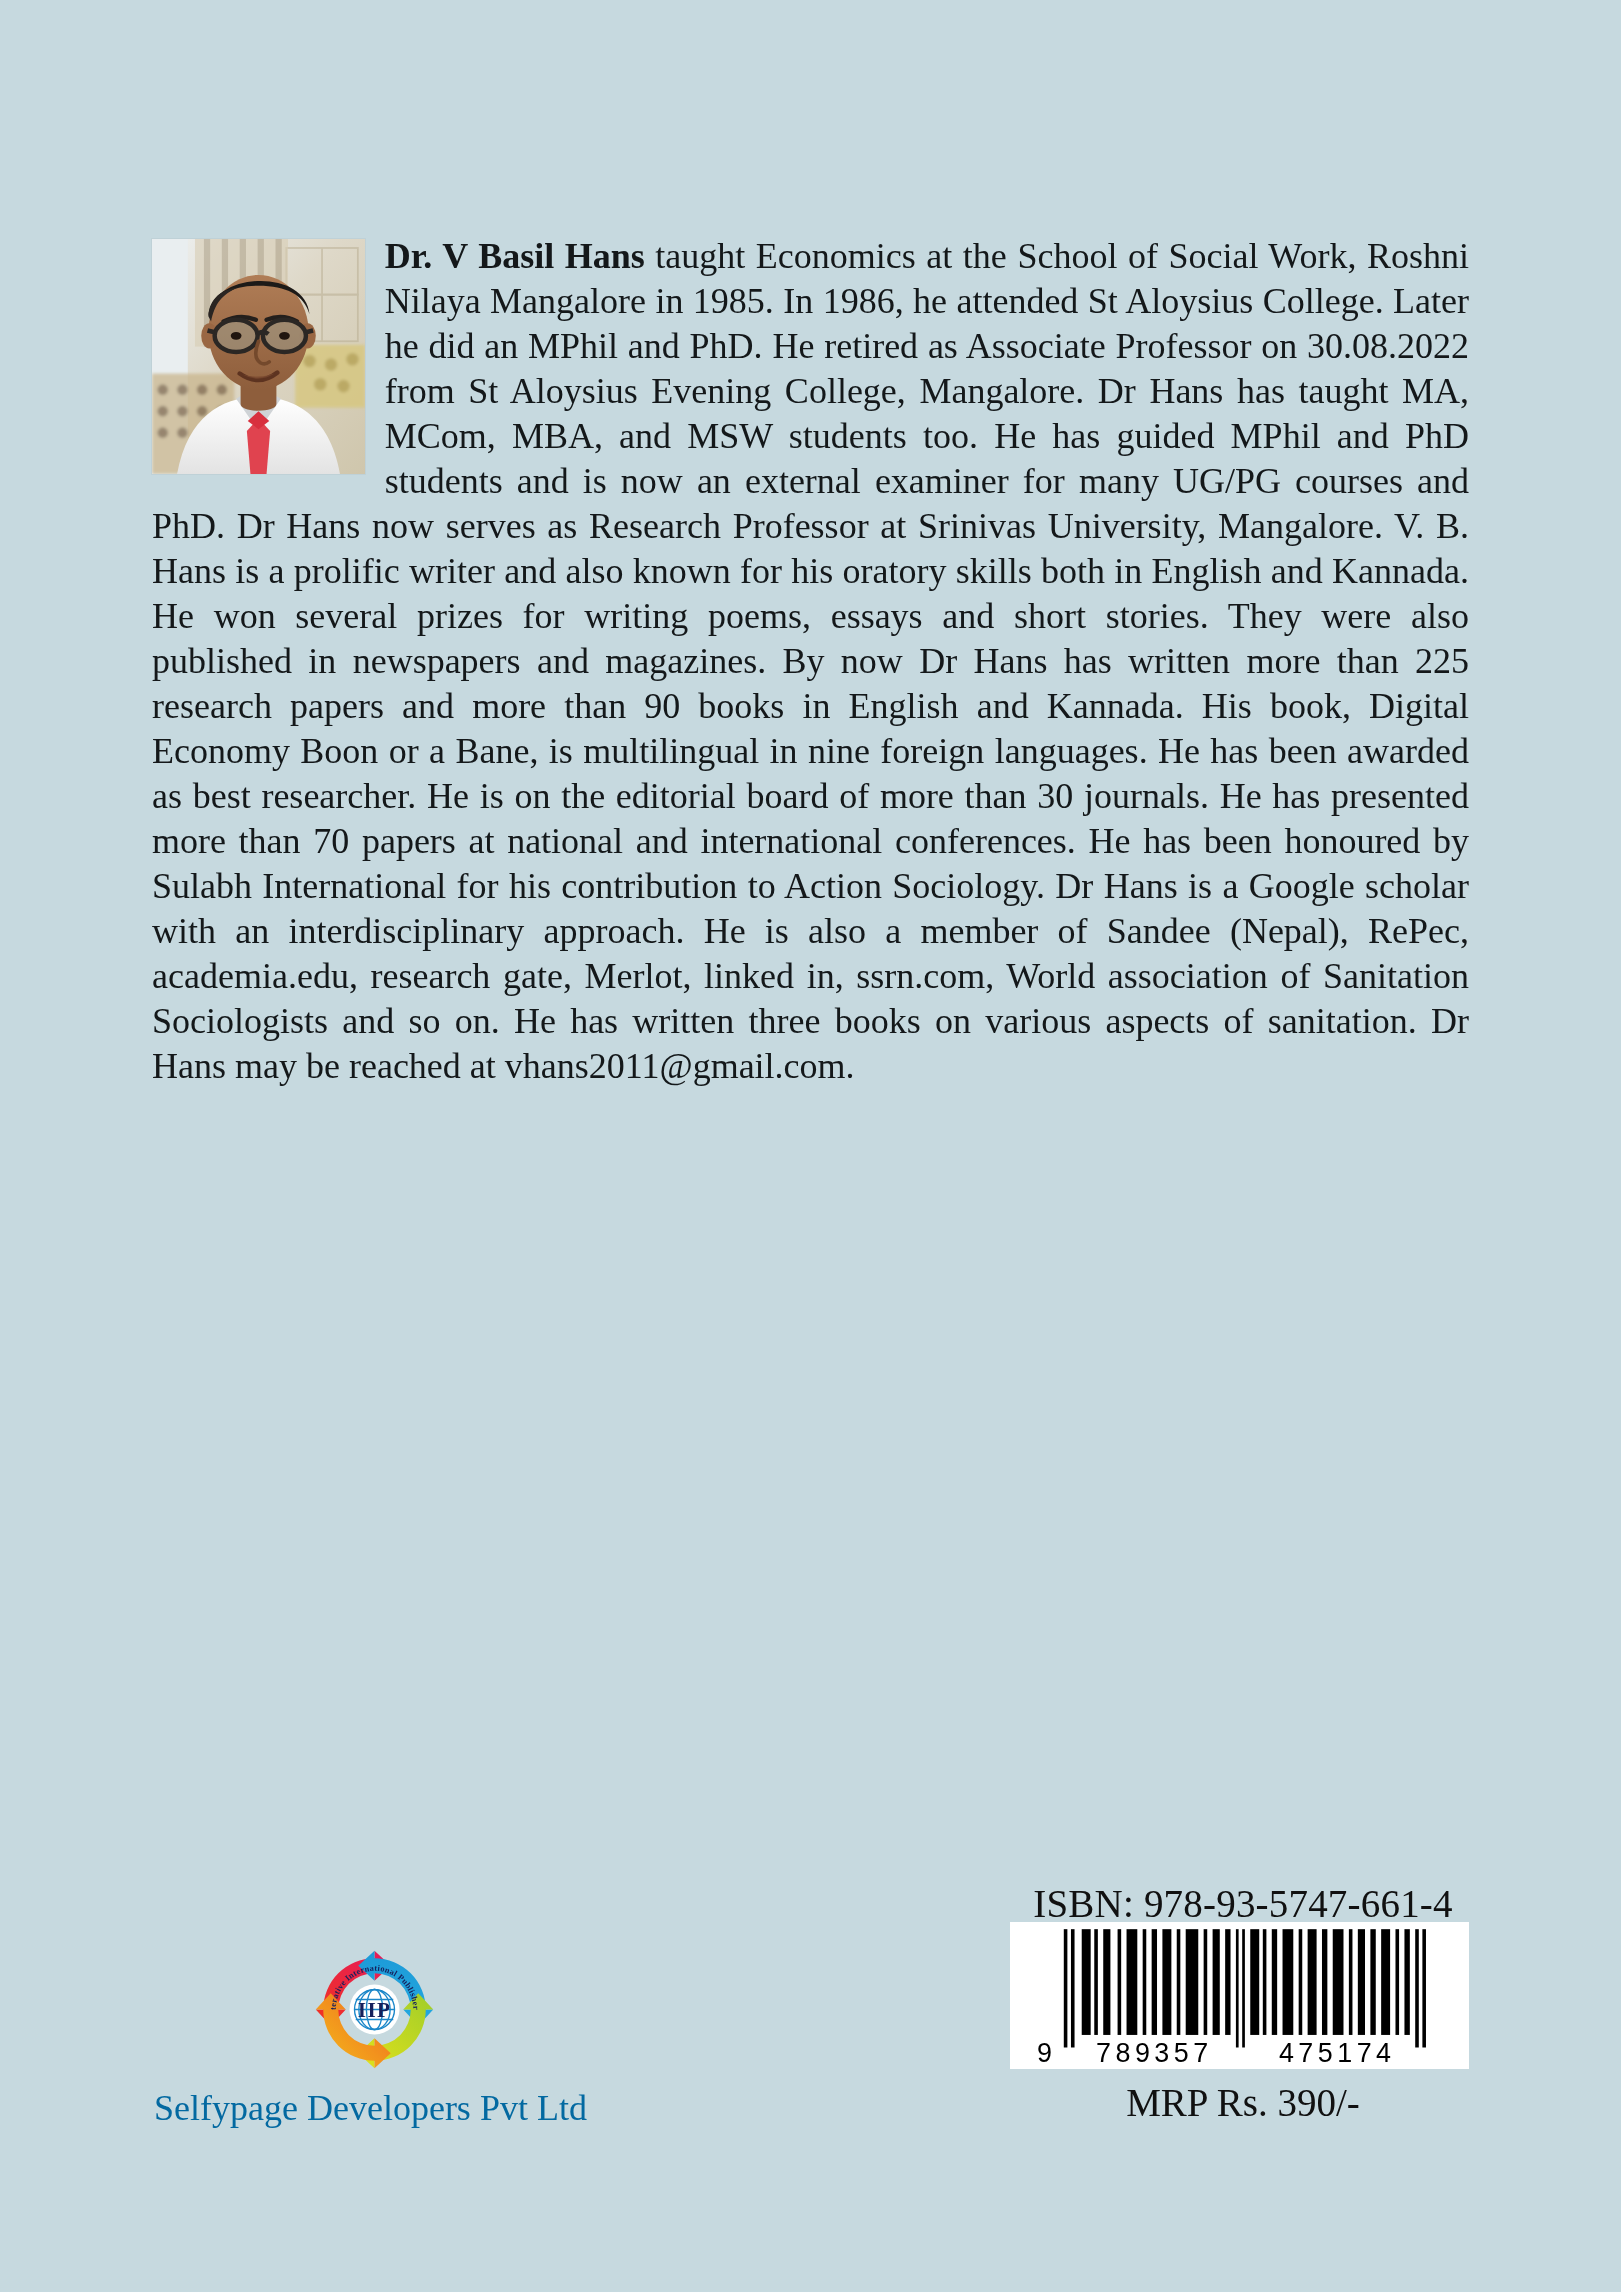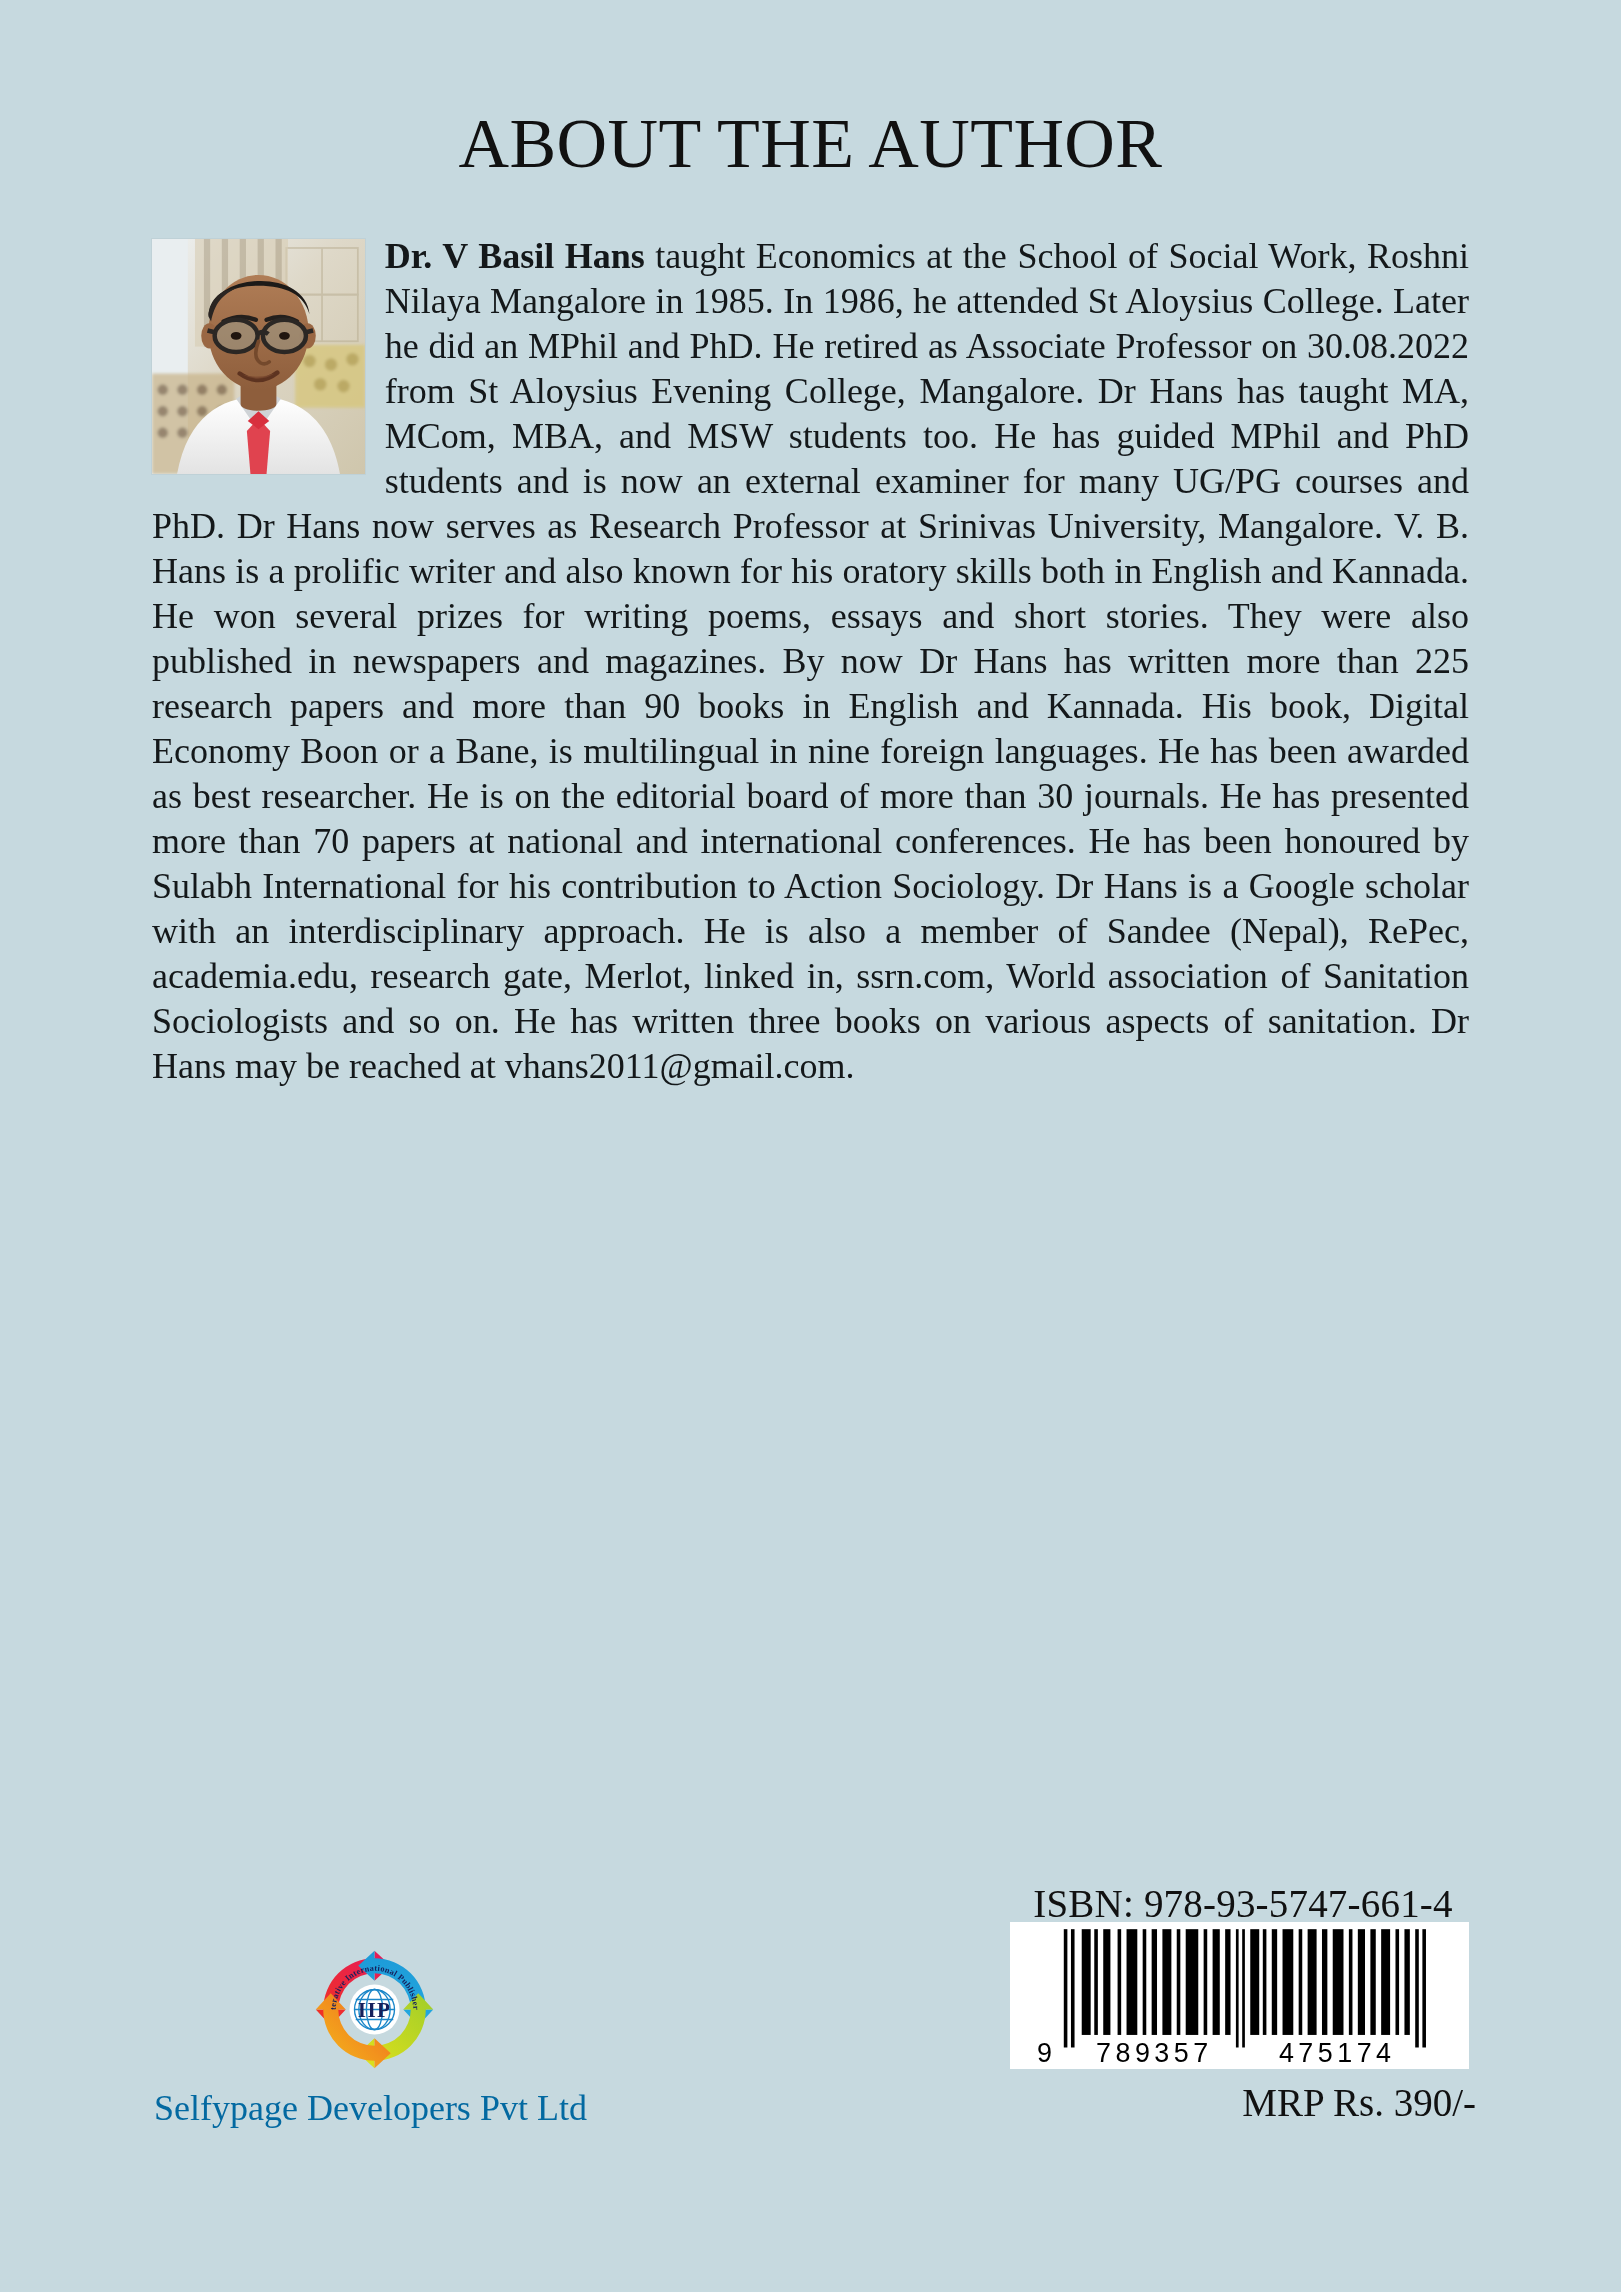--- a/index.html
+++ b/index.html
@@ -85,21 +85,21 @@
     padding: 0;
     box-sizing: border-box;
   }
   .barcode-box svg { display: block; width: 100%; height: 100%; }
 
   .mrp {
     position: absolute;
     left: 1010px;
     top: 2080px;
     width: 466px;
-    text-align: right;
+    text-align: center;
     font-size: 39px;
     color: #111;
   }
 
   .logo-wrap {
     position: absolute;
     left: 312px;
     top: 1947px;
     width: 125px;
     height: 125px;
@@ -113,21 +113,20 @@
     font-size: 36px;
     color: #0369a1;
     white-space: nowrap;
   }
 </style>
 </head>
 <body>
 
 <div class="page">
 
-  <div class="title">ABOUT THE AUTHOR</div>
 
   <div class="bio">
 
     <div class="photo">
       <svg viewBox="0 0 238 262" preserveAspectRatio="none" aria-hidden="true">
         <defs>
           <linearGradient id="bgWall" x1="0" y1="0" x2="1" y2="1">
             <stop offset="0" stop-color="#eef1f2"></stop>
             <stop offset="0.45" stop-color="#ded8c8"></stop>
             <stop offset="1" stop-color="#cfc6ac"></stop>

